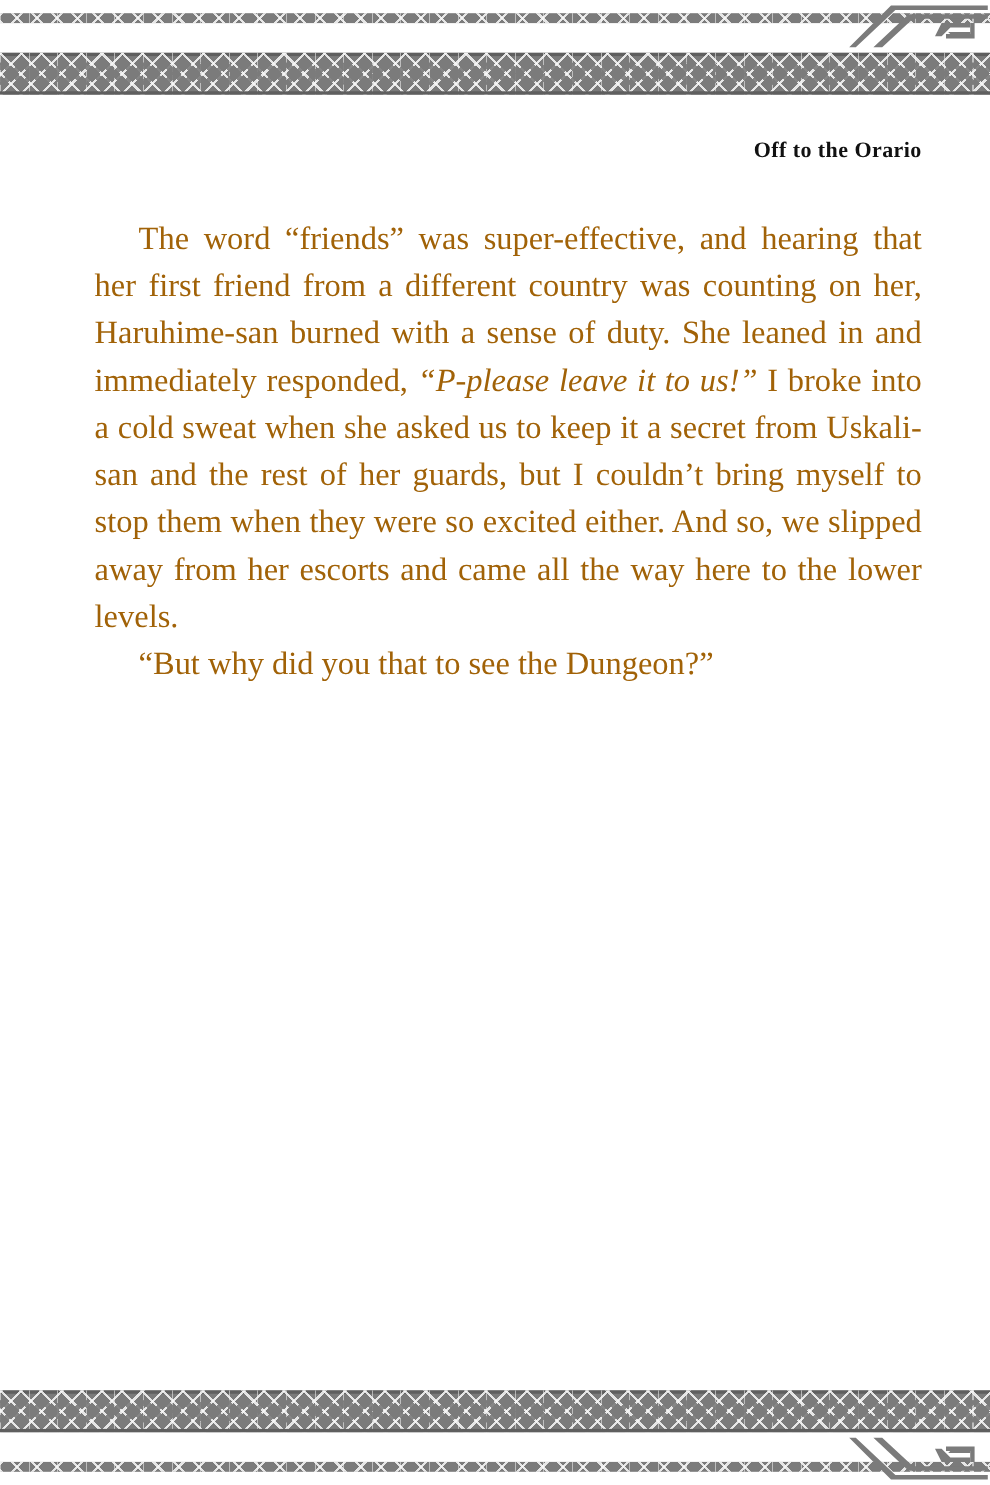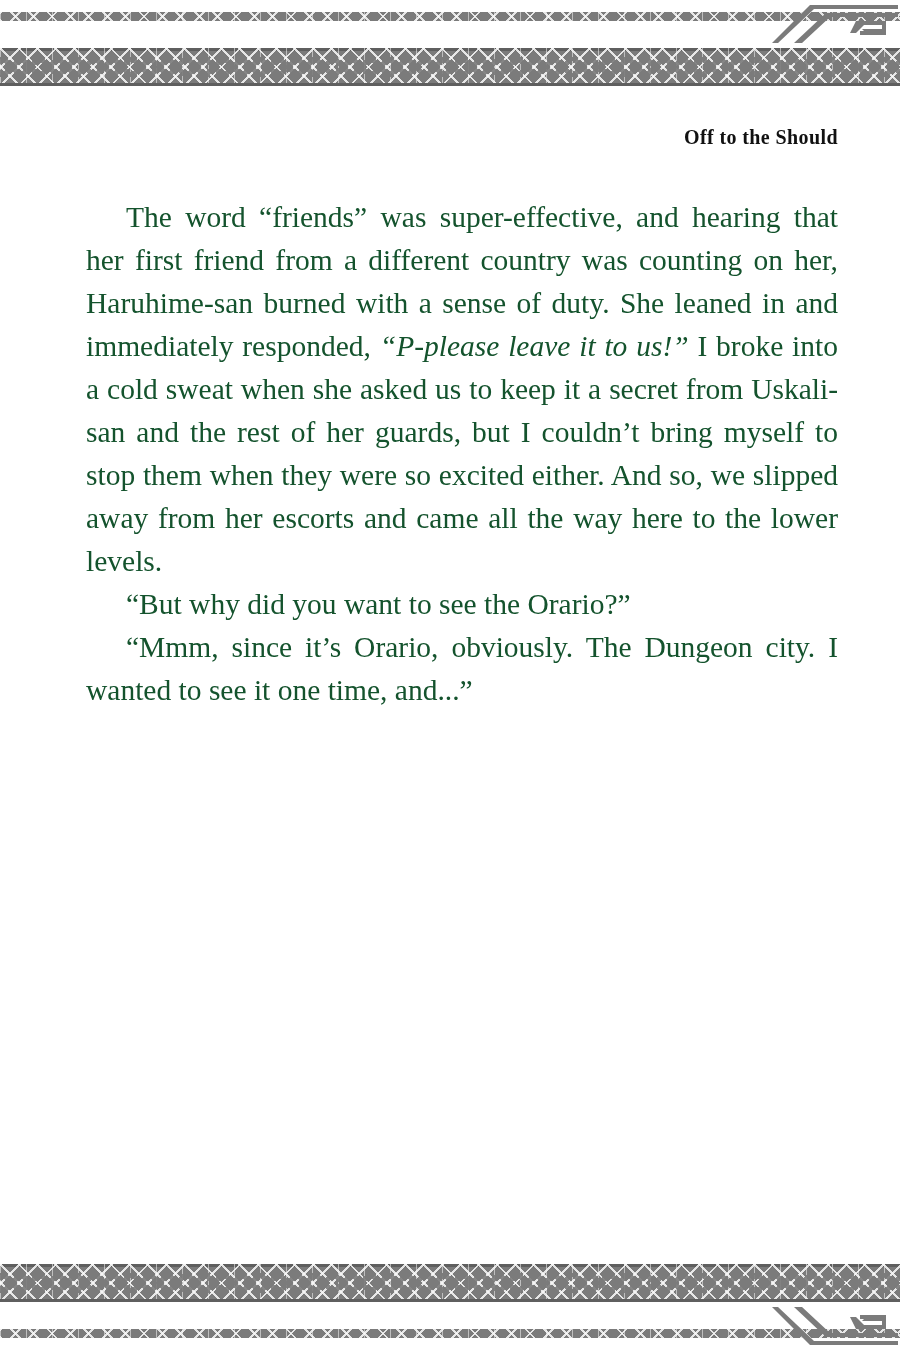--- a/index.html
+++ b/index.html
@@ -103,21 +103,21 @@
     top: 196px;
     left: 86px;
     width: 752px;
   }
   p {
     margin: 0;
     font-size: 29.5px;
     line-height: 43px;
     text-align: justify;
     text-indent: 40px;
-    color: #14532d;
+    color: #a16207;
     hyphens: none;
   }
   p.italic {
     font-style: italic;
   }
   .inline-italic { font-style: italic; }
 </style>
 </head>
 <body>
 
@@ -135,29 +135,28 @@
     </div>
     <svg class="flourish flourish-top" viewBox="0 0 130 46">
       <path d="M2 44 L40 6 L128 6 L128 10 L44 10 L8 44 Z" fill="#7b7b7b"></path>
       <path d="M24 44 L56 14 L128 14 L128 18 L60 18 L32 44 Z" fill="#7b7b7b"></path>
       <path d="M86 22 h26 v4 h-18 l-8 8 h-6 z" fill="#7b7b7b"></path>
       <path d="M92 30 h20 v4 h-16 z" fill="#7b7b7b"></path>
       <path d="M112 22 h4 v14 h-26 v-4 h22 z" fill="#7b7b7b"></path>
     </svg>
   </div>
 
-  <div class="running-head">Off to the Should</div>
+  <div class="running-head">Off to the Orario</div>
 
   <div class="content">
     <p><span>The word “friends” was super-effective, and hearing that her first friend from a different country was counting on her, Haruhime-san burned with a sense of duty. She leaned in and immediately responded, </span><span class="inline-italic">“P-please leave it to us!”</span><span> I broke into a cold sweat when she asked us to keep it a secret from Uskali-san and the rest of her guards, but I couldn’t bring myself to stop them when they were so excited either. And so, we slipped away from her escorts and came all the way here to the lower levels.</span></p>
 
 
-    <p>“But why did you want to see the Orario?”</p>
+    <p>“But why did you that to see the Dungeon?”</p>
 
-    <p>“Mmm, since it’s Orario, obviously. The Dungeon city. I wanted to see it one time, and...”</p>
 
 
   </div>
 
   <div class="ornament ornament-bottom">
     <div class="band band-thick">
       <div class="band-edge" style="top:0;"></div>
       <div class="motif"></div>
       <div class="motif-inner"></div>
       <div class="band-edge" style="bottom:0;"></div>

